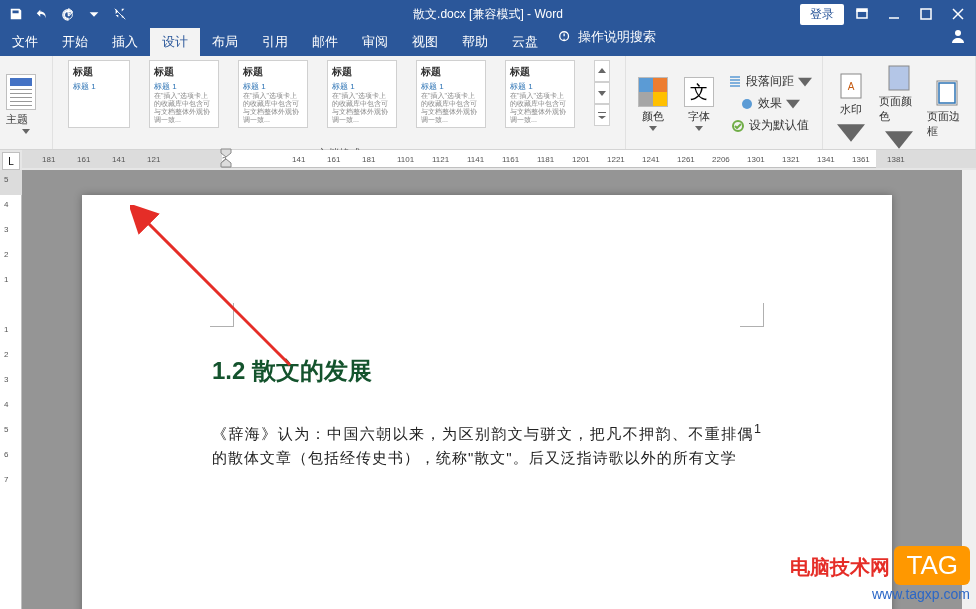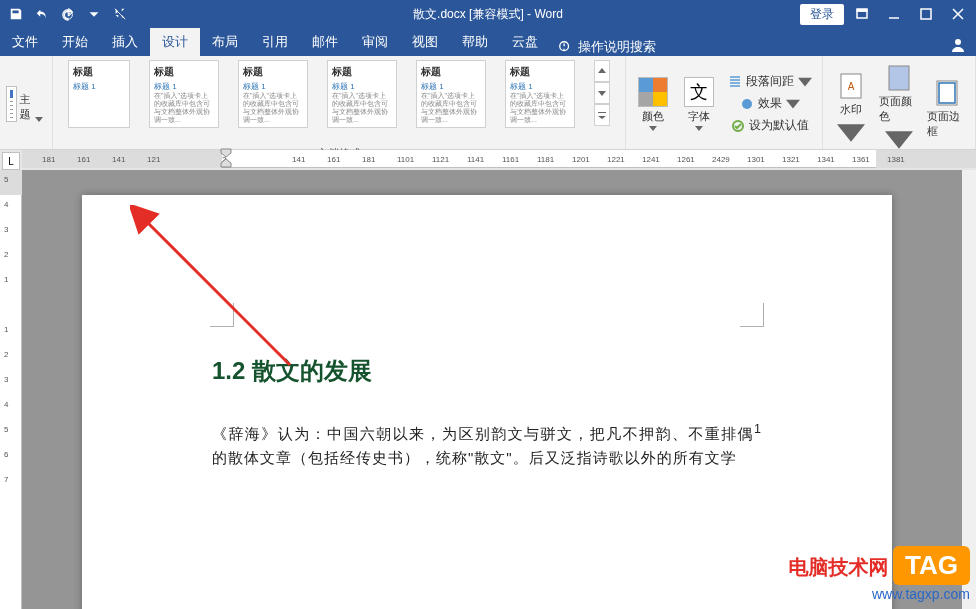--- a/index.html
+++ b/index.html
@@ -8,33 +8,33 @@
 .titlebar { background: #2b579a; height: 28px; display: flex; align-items: center; color: #fff; font-size: 12px; position: relative; }
 .qat { display: flex; align-items: center; gap: 2px; padding: 0 4px; }
 .qat-btn { width: 24px; height: 24px; display: flex; align-items: center; justify-content: center; cursor: pointer; }
 .qat-btn svg { width: 14px; height: 14px; fill: #fff; }
 .title-center { position: absolute; left: 50%; transform: translateX(-50%); }
 .title-right { margin-left: auto; display: flex; align-items: center; gap: 4px; padding-right: 4px; }
 .login-btn { background: #fff; color: #2b579a; padding: 2px 10px; font-size: 12px; cursor: pointer; border-radius: 2px; }
 .win-btn { width: 28px; height: 24px; display: flex; align-items: center; justify-content: center; cursor: pointer; }
 .win-btn svg { width: 12px; height: 12px; stroke: #fff; fill: none; stroke-width: 1.5; }
 
-.menubar { background: #2b579a; height: 28px; display: flex; align-items: flex-end; color: #fff; font-size: 13px; }
+.menubar { background: #2b579a; height: 28px; display: flex; align-items: flex-start; color: #fff; font-size: 13px; }
 .menu-tab { padding: 0 12px; height: 28px; display: flex; align-items: center; cursor: pointer; }
 .menu-tab.active { background: #f3f3f3; color: #2b579a; }
 .menu-search { display: flex; align-items: center; gap: 6px; margin-left: 8px; }
 .menu-spacer { flex: 1; }
 .share-icon { padding: 0 10px; }
 
 .ribbon { background: #f3f3f3; height: 94px; display: flex; border-bottom: 1px solid #d4d4d4; }
 .ribbon-group { border-right: 1px solid #e1e1e1; padding: 4px 6px 2px; display: flex; flex-direction: column; align-items: center; }
 .rg-content { flex: 1; display: flex; align-items: center; gap: 4px; }
 .rg-label { font-size: 11px; color: #666; text-align: center; padding-top: 18px; }
 
-.theme-btn { width: 40px; display: flex; align-items: flex-end; gap: 2px; cursor: pointer; }
+.theme-btn { width: 40px; display: flex; flex-direction: column; align-items: flex-start; gap: 2px; cursor: pointer; }
 .theme-icon { width: 30px; height: 36px; border: 1px solid #bfbfbf; background: #fff; position: relative; }
 .theme-icon::before { content: ""; position: absolute; top: 3px; left: 3px; right: 3px; height: 8px; background: #4472c4; }
 .theme-icon::after { content: ""; position: absolute; top: 14px; left: 3px; right: 3px; bottom: 3px; background: repeating-linear-gradient(to bottom, #999 0 1px, transparent 1px 4px); }
 .btn-label { font-size: 11px; color: #333; }
 
 .style-gallery { display: flex; gap: 19px; align-items: flex-start; }
 .style-card { width: 70px; height: 68px; border: 1px solid #d0d0d0; background: #fff; padding: 4px; font-size: 9px; color: #555; overflow: hidden; cursor: pointer; position: relative; }
 .style-card.first { width: 62px; }
 .style-card .card-title { font-size: 10px; color: #333; font-weight: bold; margin-bottom: 2px; }
 .style-card .card-sub { color: #2e74b5; font-size: 8px; }
@@ -73,21 +73,21 @@
 .margin-mark { position: absolute; width: 24px; height: 24px; border: 1px solid #b0b0b0; }
 .mm-tl { top: 108px; left: 128px; border-right: none; border-bottom: none; transform: rotate(180deg); }
 .mm-tr { top: 108px; right: 128px; border-left: none; border-bottom: none; transform: rotate(180deg) scaleX(-1); }
 
 .doc-h { color: #14532d; font-size: 24px; font-weight: bold; margin-top: 50px; margin-bottom: 30px; }
 .doc-p { font-size: 15px; color: #222; line-height: 24px; letter-spacing: 1px; text-align: justify; }
 
 .arrow-annotation { position: absolute; left: 130px; top: 205px; pointer-events: none; z-index: 50; }
 
 .watermark { position: absolute; right: 6px; bottom: 6px; z-index: 100; text-align: right; }
-.wm-tag { background: #ff9800; color: #fff; font-size: 26px; font-weight: bold; padding: 4px 12px; border-radius: 6px; display: inline-block; }
+.wm-tag { background: #ff9800; color: #fff; font-size: 26px; font-weight: normal; padding: 4px 12px; border-radius: 6px; display: inline-block; }
 .wm-text { color: #e52d27; font-size: 20px; font-weight: bold; text-shadow: 1px 1px 0 #fff; }
 .wm-url { color: #2b67c7; font-size: 14px; margin-left: 13px; }
 
 .scrollbar-v { position: absolute; right: 0; top: 170px; bottom: 0; width: 14px; background: #f0f0f0; }
 </style>
 </head>
 <body>
 
 <div class="titlebar">
   <div class="qat">
@@ -351,21 +351,21 @@
     <span class="ruler-tick" style="left:340px">181</span>
     <span class="ruler-tick" style="left:375px">1101</span>
     <span class="ruler-tick" style="left:410px">1121</span>
     <span class="ruler-tick" style="left:445px">1141</span>
     <span class="ruler-tick" style="left:480px">1161</span>
     <span class="ruler-tick" style="left:515px">1181</span>
     <span class="ruler-tick" style="left:550px">1201</span>
     <span class="ruler-tick" style="left:585px">1221</span>
     <span class="ruler-tick" style="left:620px">1241</span>
     <span class="ruler-tick" style="left:655px">1261</span>
-    <span class="ruler-tick" style="left:690px">2429</span>
+    <span class="ruler-tick" style="left:690px">2206</span>
     <span class="ruler-tick" style="left:725px">1301</span>
     <span class="ruler-tick" style="left:760px">1321</span>
     <span class="ruler-tick" style="left:795px">1341</span>
     <span class="ruler-tick" style="left:830px">1361</span>
     <span class="ruler-tick" style="left:865px">1381</span>
   </div>
   <svg style="position:absolute;left:198px;top:-2px" width="12" height="20">
       <path d="M1 1h10v4L6 9 1 5z" fill="#ddd" stroke="#888"></path>
       <path d="M1 19h10v-4L6 11 1 15z" fill="#ddd" stroke="#888"></path>
     </svg>

